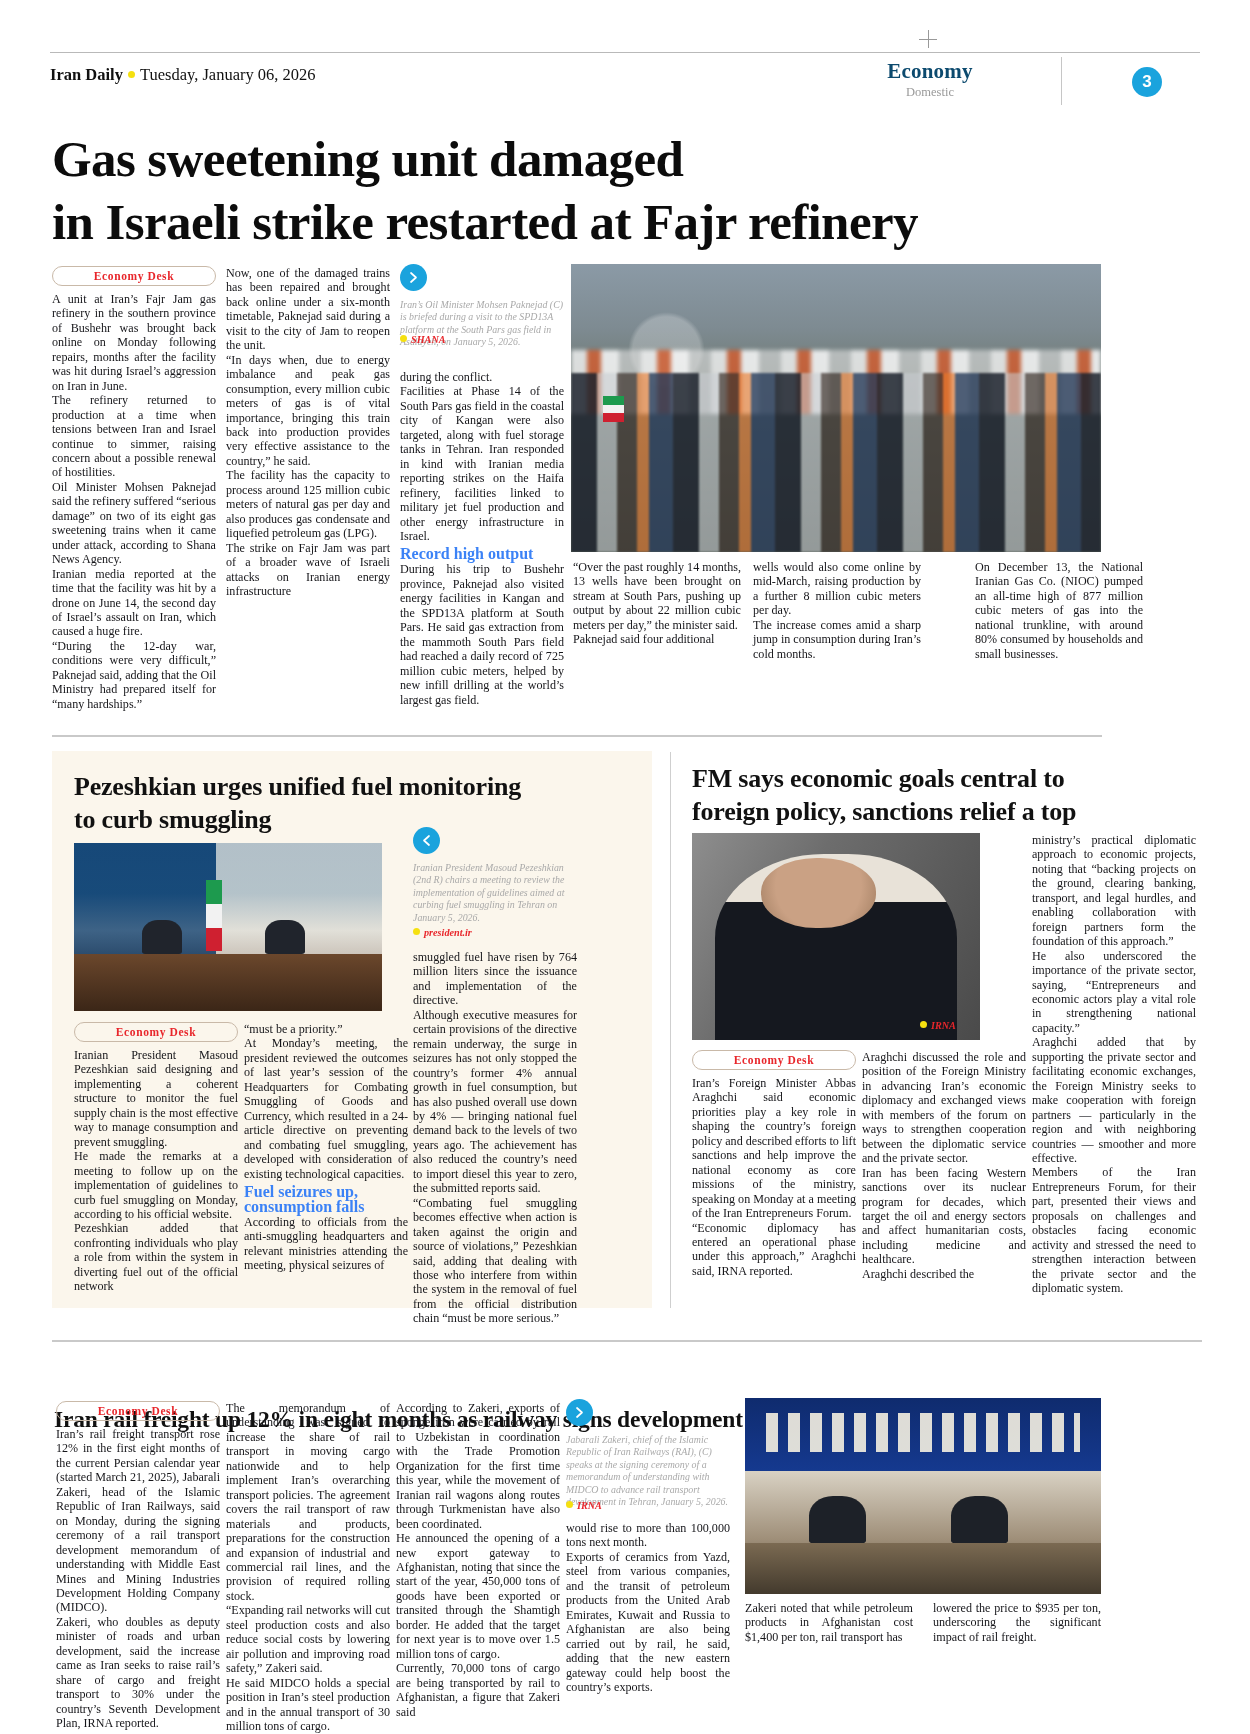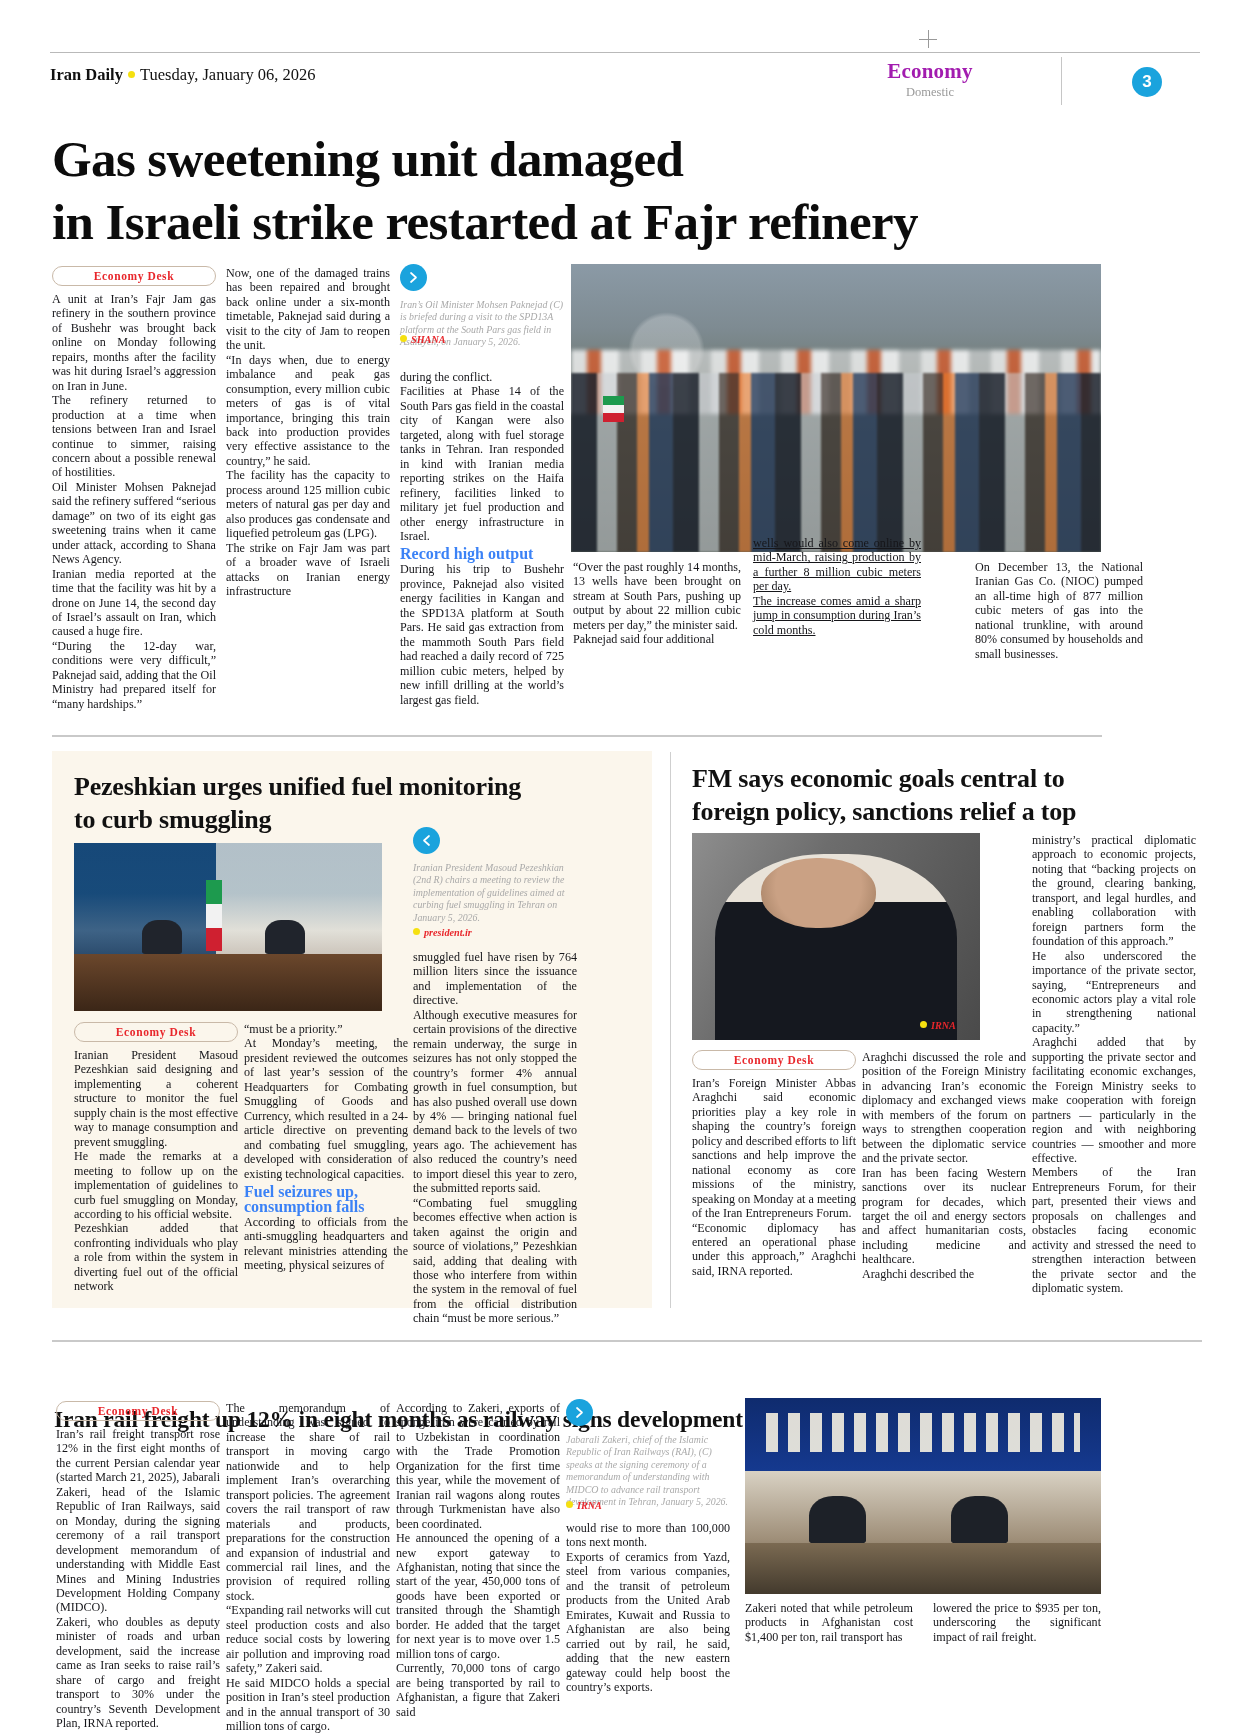--- a/index.html
+++ b/index.html
@@ -36,21 +36,21 @@
   .dot {
     display: inline-block; width: 7px; height: 7px;
     border-radius: 50%; background: #f5e010;
     vertical-align: 2px; margin: 0 5px;
   }
   .mh-section {
     position: absolute; right: 160px; top: 6px;
     text-align: center; width: 220px;
   }
   .mh-section .sec-title {
-    font-size: 21px; font-weight: bold; letter-spacing: .2px; color:#a21caf;
+    font-size: 21px; font-weight: bold; letter-spacing: .2px; color:#0c4a6e;
   }
   .mh-section .sec-sub {
     font-size: 12.5px; color: #999; margin-top: 1px;
   }
   .mh-divider {
     position: absolute; right: 138px; top: 4px;
     width: 1px; height: 48px; background: #c6c6c6;
   }
   .page-badge {
     position: absolute; right: 38px; top: 14px;
@@ -276,21 +276,21 @@
   </div>
 
   <div class="photo ph1" style="left:571px; top:264px; width:530px; height:288px;">
     <div style="position:absolute; left:6%; top:46%; width:4%; height:9%; background:linear-gradient(180deg,#1d9a4e 0 34%,#f2f2f2 34% 67%,#cf2030 67% 100%); filter:blur(.3px); z-index:5;"></div>
   </div>
 
   <div class="body-col" style="position:absolute; left:573px; top:560px; width:168px;">
     <p>“Over the past roughly 14 months, 13 wells have been brought on stream at South Pars, pushing up output by about 22 million cubic meters per day,” the minister said.</p>
     <p>Paknejad said four additional</p>
   </div>
-  <div class="body-col" style="position:absolute; left:753px; top:536px; width:168px;text-decoration:underline;">
+  <div class="body-col" style="position:absolute; left:753px; top:560px; width:168px;">
     <p>wells would also come online by mid-March, raising production by a further 8 million cubic meters per day.</p>
     <p>The increase comes amid a sharp jump in consumption during Iran’s cold months.</p>
   </div>
   <div class="body-col" style="position:absolute; left:933px; top:560px; width:168px;margin-left:42px;">
     <p>On December 13, the National Iranian Gas Co. (NIOC) pumped an all-time high of 877 million cubic meters of gas into the national trunkline, with around 80% consumed by households and small businesses.</p>
   </div>
 
   <div class="rule-thick" style="left:52px; top:735px; width:1050px;"></div>
 
   <div class="panel-cream" style="left:52px; top:751px; width:600px; height:557px;"></div>

